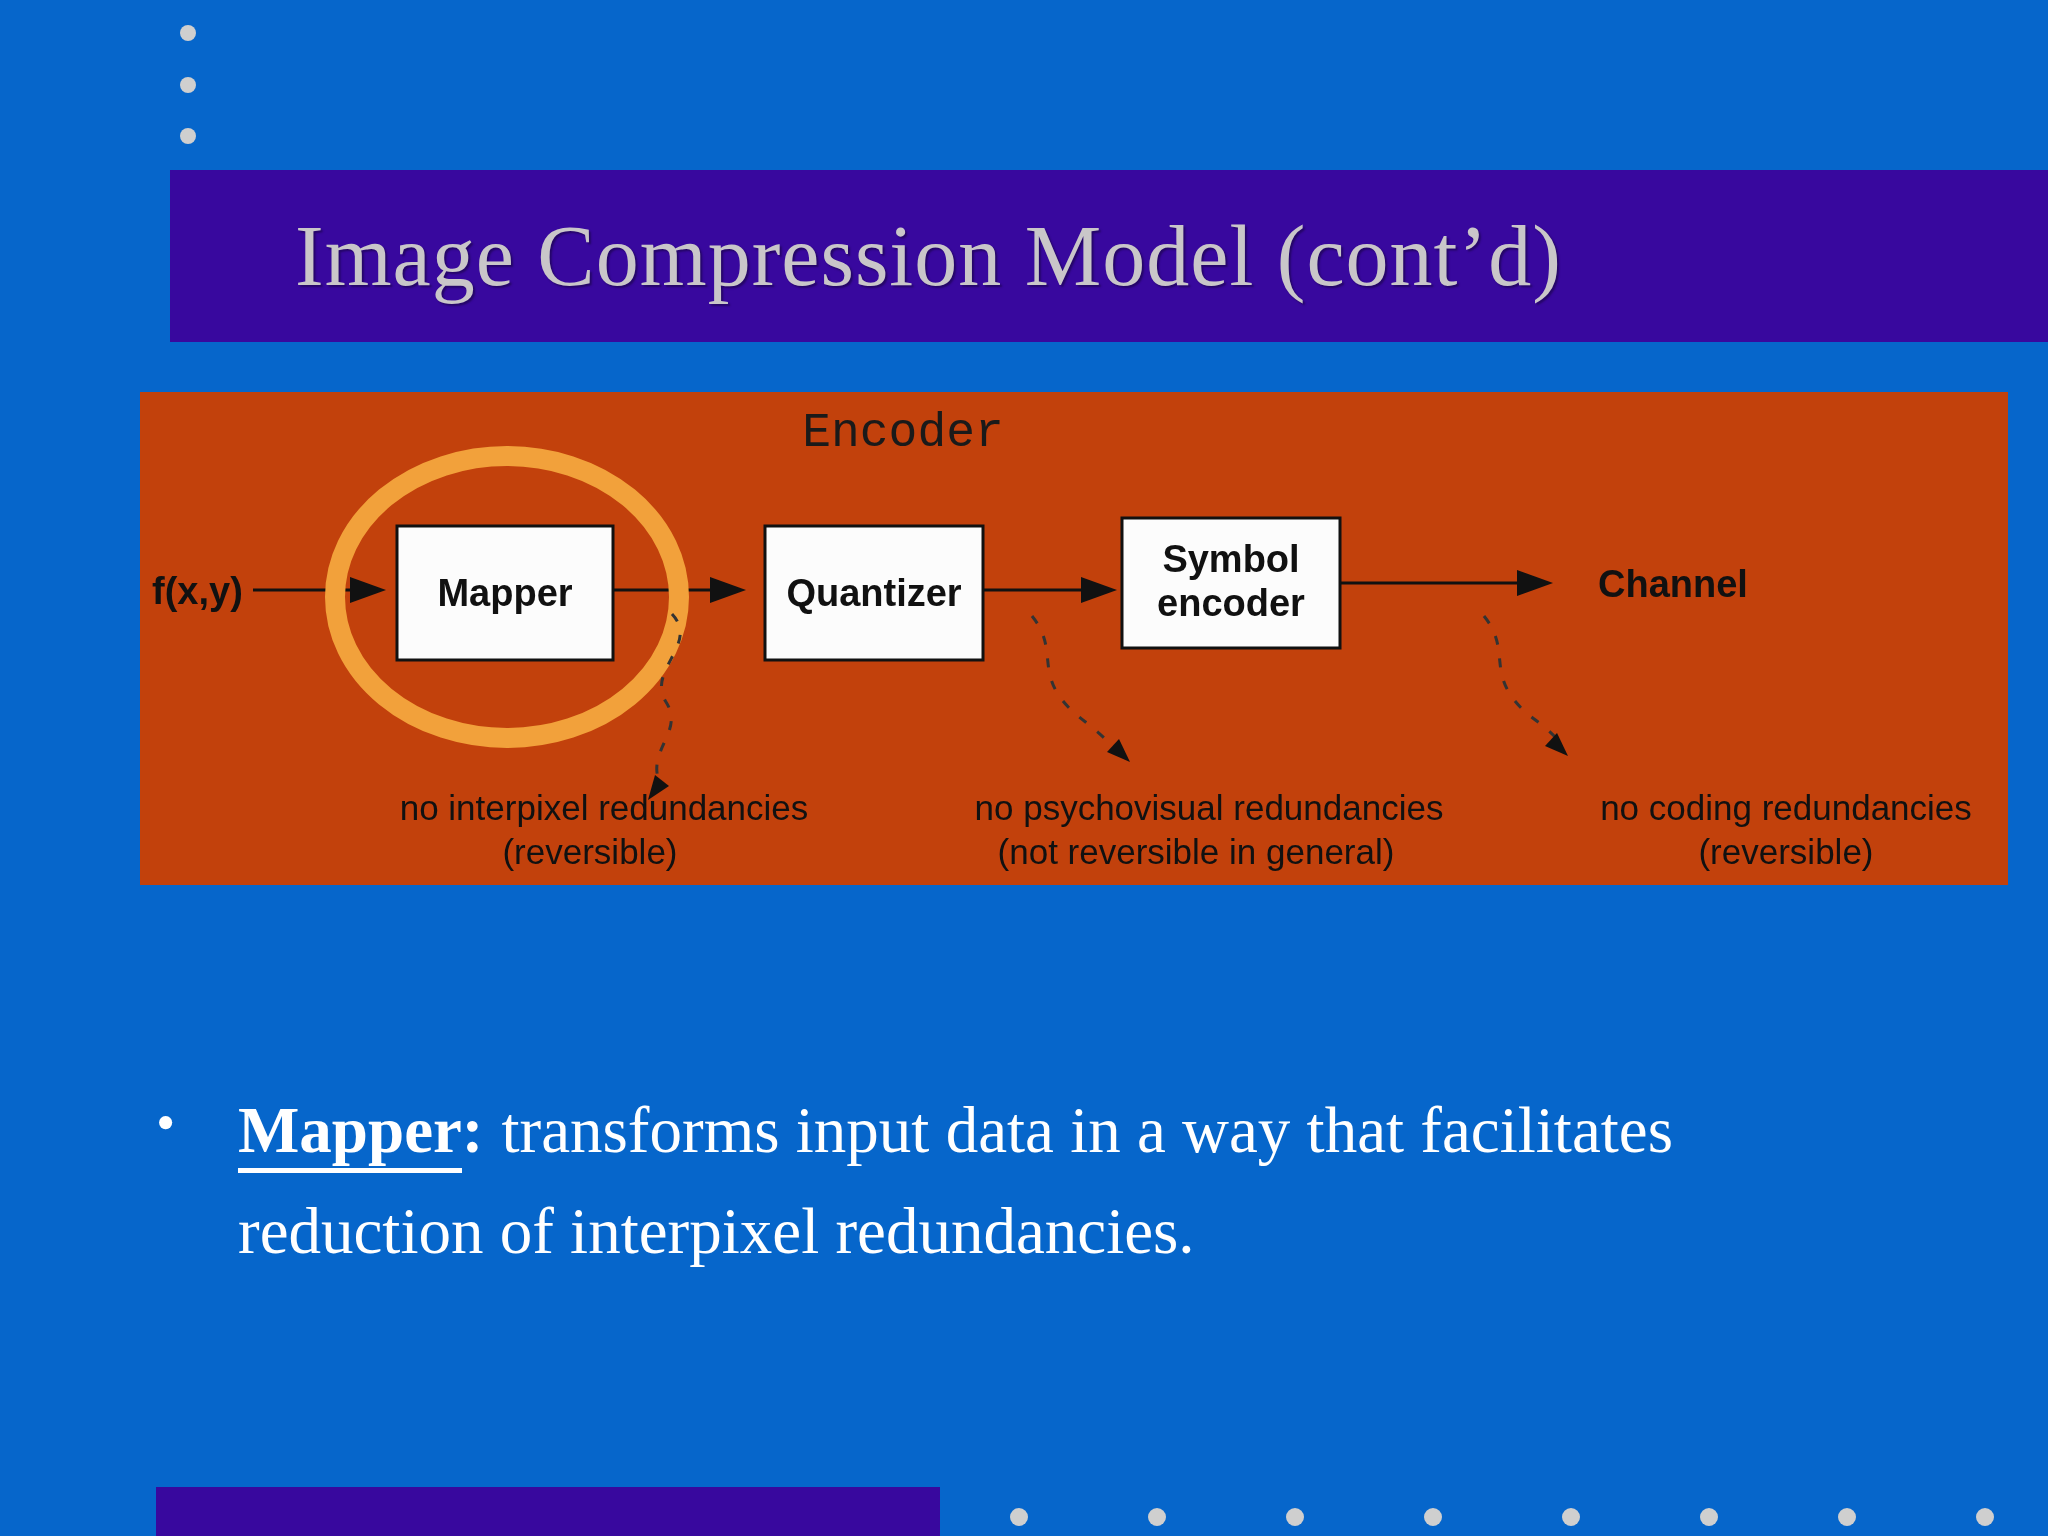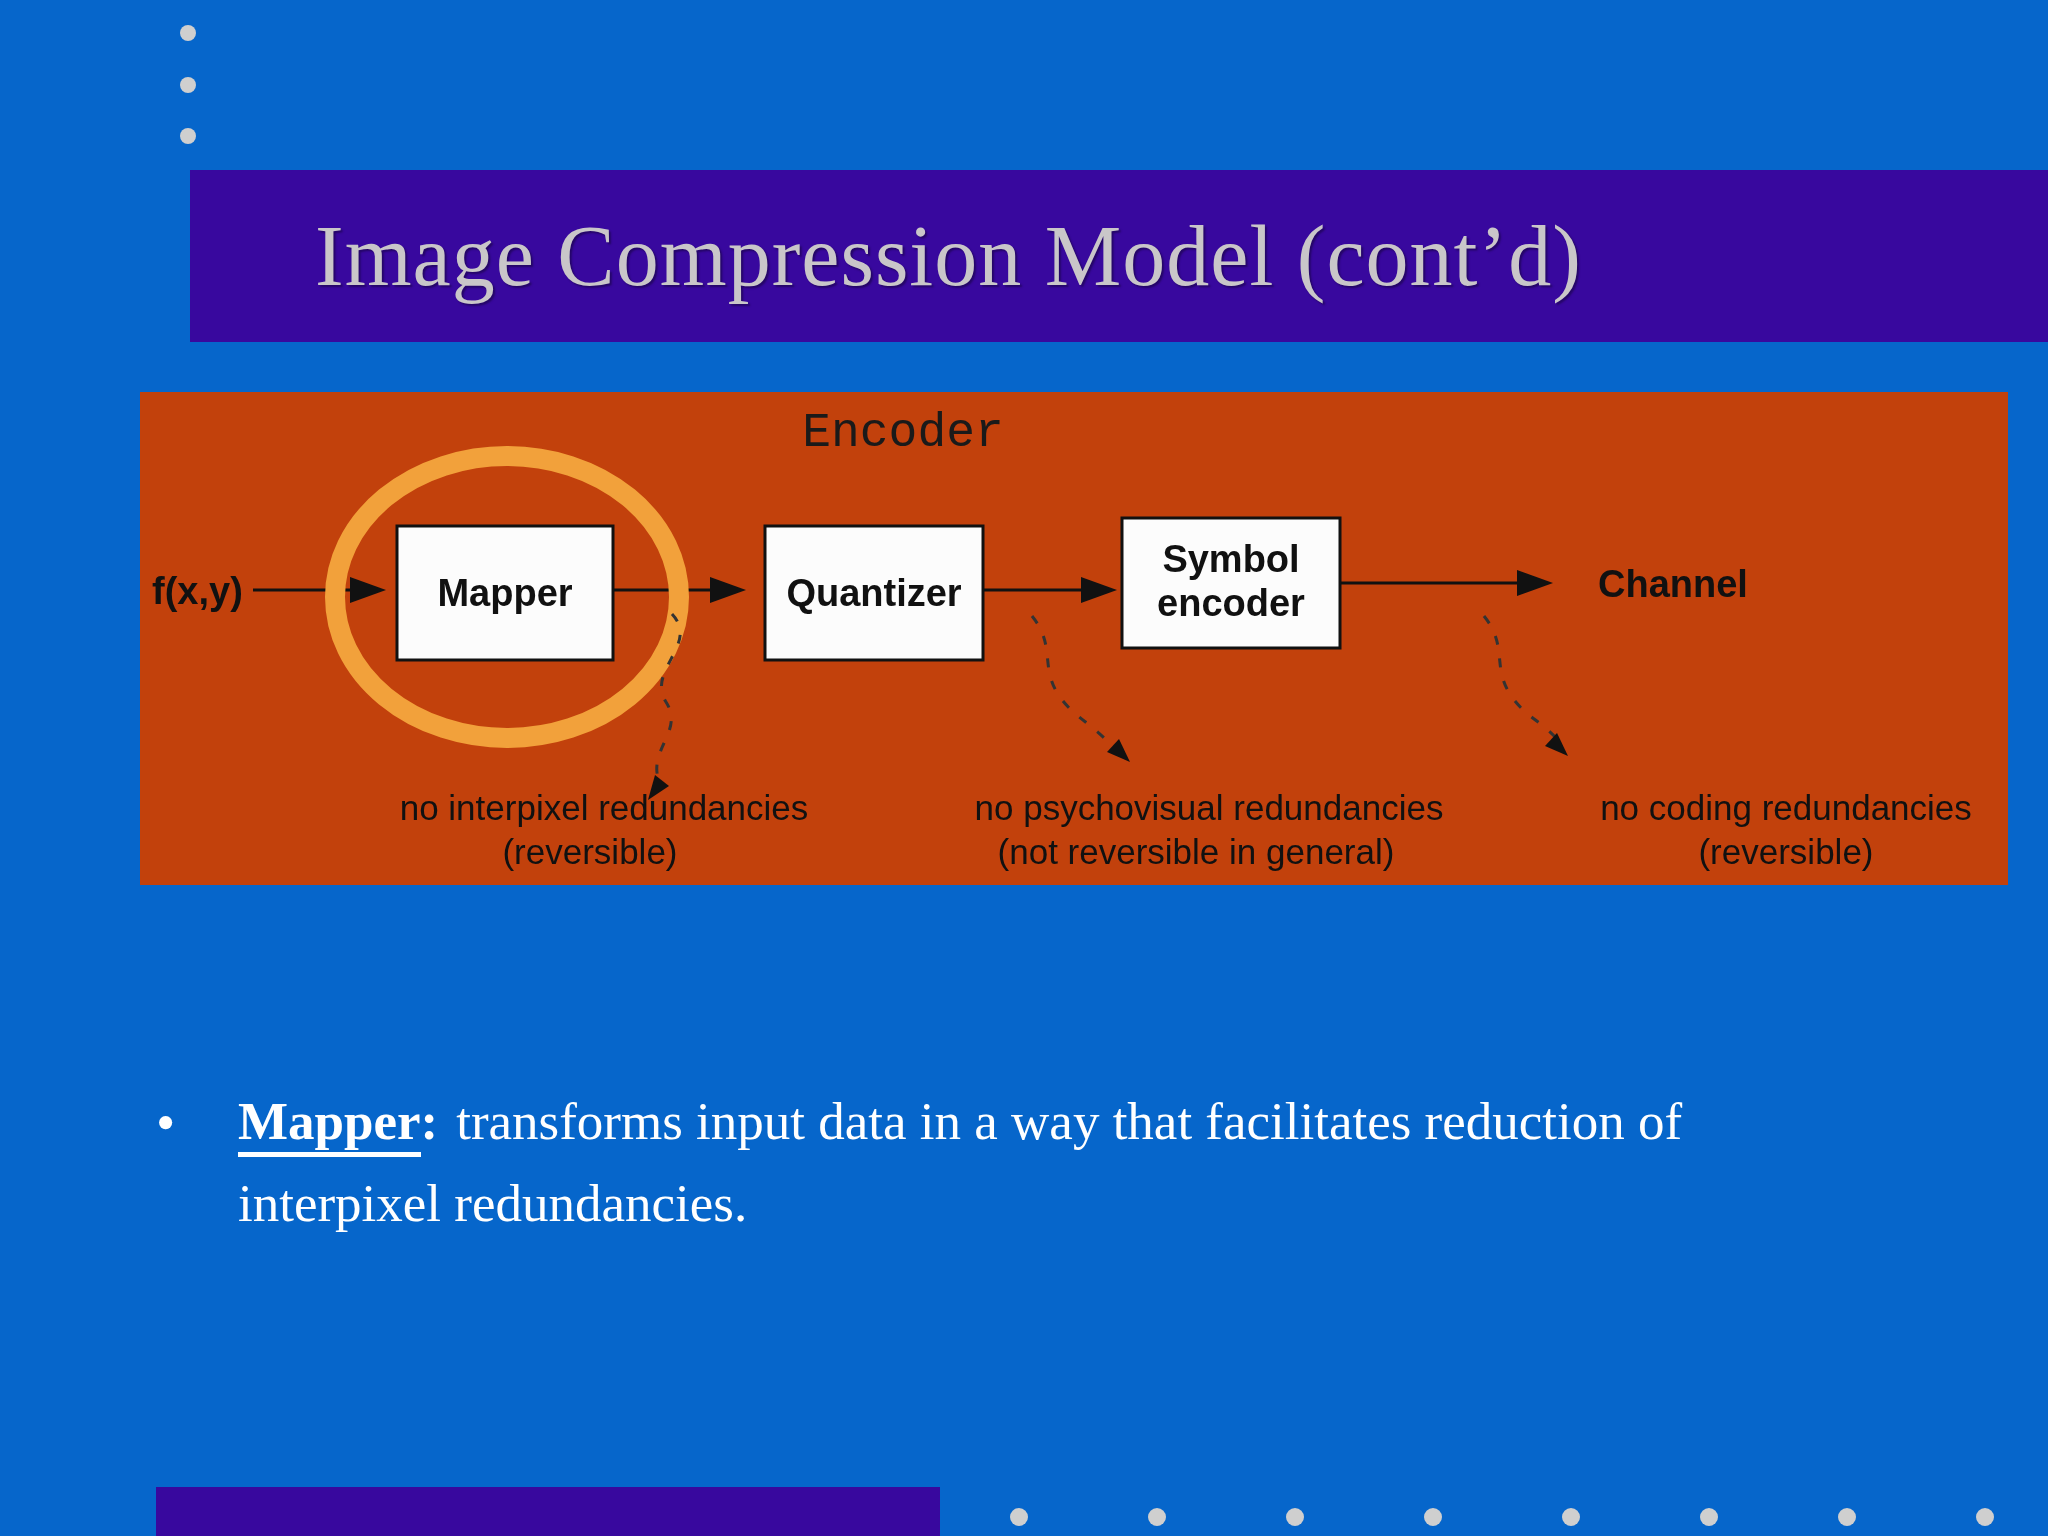--- a/index.html
+++ b/index.html
@@ -9,21 +9,21 @@
     font-family:"Liberation Serif", serif;
   }
   
   .dot{position:absolute;border-radius:50%;background:#CFCFCF;}
   .dot.tl{width:16px;height:16px;left:180px;}
   .dot.br{width:18px;height:18px;top:1508px;}
 
   
   .title-bar{
     position:absolute;left:170px;top:170px;right:0;height:172px;
-    background:#38089E;display:flex;align-items:center;margin-left:20px;
+    background:#38089E;display:flex;align-items:center;
   }
   .title-text{
     color:#C9C6C9;font-size:86px;letter-spacing:1px;
     padding-left:125px;white-space:nowrap;
     text-shadow:2px 2px 2px rgba(0,0,0,0.35);
   }
 
   
   .panel{
     position:absolute;left:140px;top:392px;width:1868px;height:493px;
@@ -33,21 +33,21 @@
 
   
   .bullet-row{
     position:absolute;left:156px;top:1080px;width:1660px;
     display:flex;color:#FFFFFF;
   }
   .bullet-marker{
     width:82px;font-size:55px;line-height:1.55;flex:none;
   }
   .bullet-text{
-    flex:1;font-size:53px;line-height:1.55;
+    flex:1;font-size:65px;line-height:1.55;
   }
   .bullet-term{font-weight:bold;}
   .bullet-term .u{border-bottom:5px solid #FFFFFF;padding-bottom:2px;}
   .bullet-rest{margin-left:18px;}
 
   
   .bottom-bar{
     position:absolute;left:156px;top:1487px;width:784px;height:49px;
     background:#38089E;
   }

